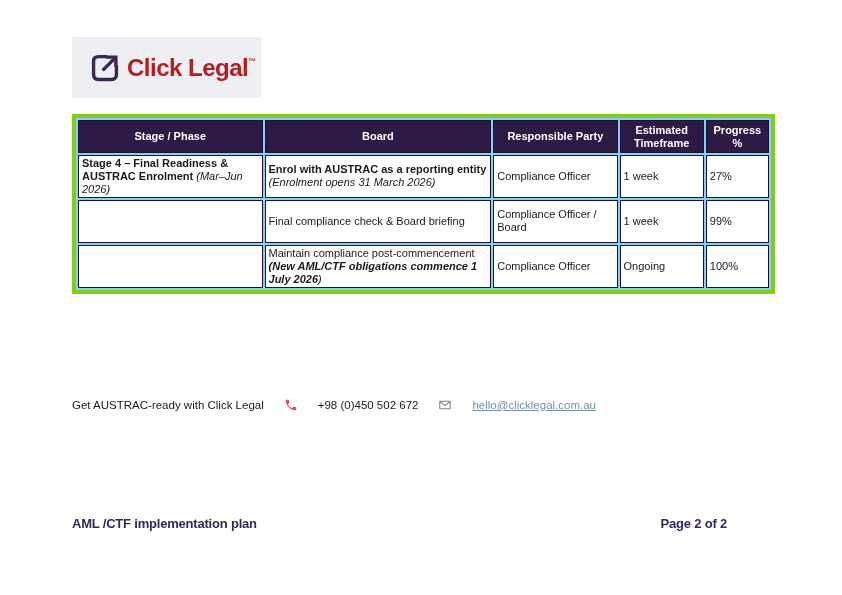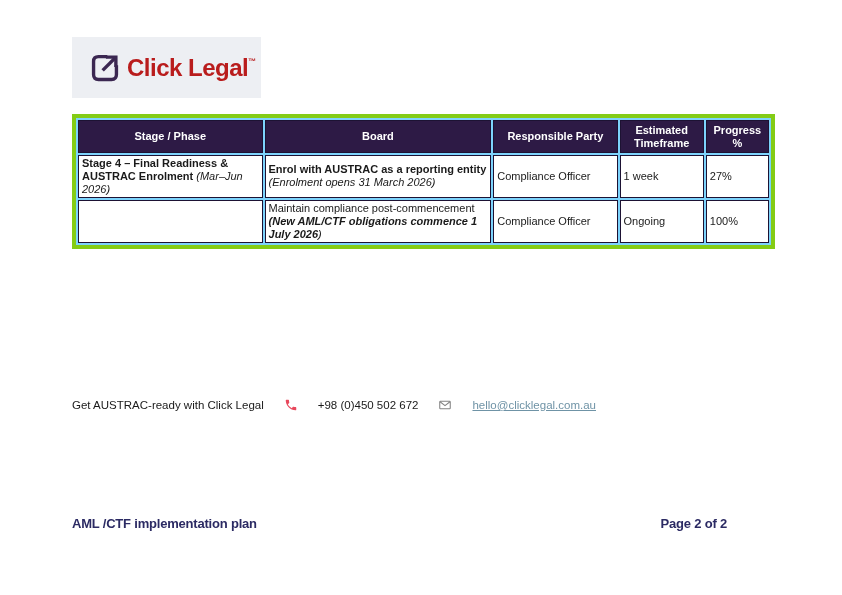--- a/index.html
+++ b/index.html
@@ -108,20 +108,27 @@
     <tbody>
         <tr>
           <td><span class="b">Stage 4 – Final Readiness &amp; AUSTRAC Enrolment </span><span class="i">(Mar–Jun 2026)</span></td>
           <td><span class="b">Enrol with AUSTRAC as a reporting entity </span><span class="i">(Enrolment opens 31 March 2026)</span></td>
           <td>Compliance Officer</td>
           <td>1 week</td>
           <td>27%</td>
         </tr>
         <tr>
           <td></td>
+          <td><span>Final compliance check &amp; Board briefing</span></td>
+          <td>Compliance Officer / Board</td>
+          <td>1 week</td>
+          <td>99%</td>
+        </tr>
+        <tr>
+          <td></td>
           <td><span>Maintain compliance post-commencement </span><span class="b i">(New AML/CTF obligations commence 1 July 2026</span><span class="i">)</span></td>
           <td>Compliance Officer</td>
           <td>Ongoing</td>
           <td>100%</td>
         </tr>
       </tbody>
   </table>
 
   <div class="notes">
     <p class="contact-line">

